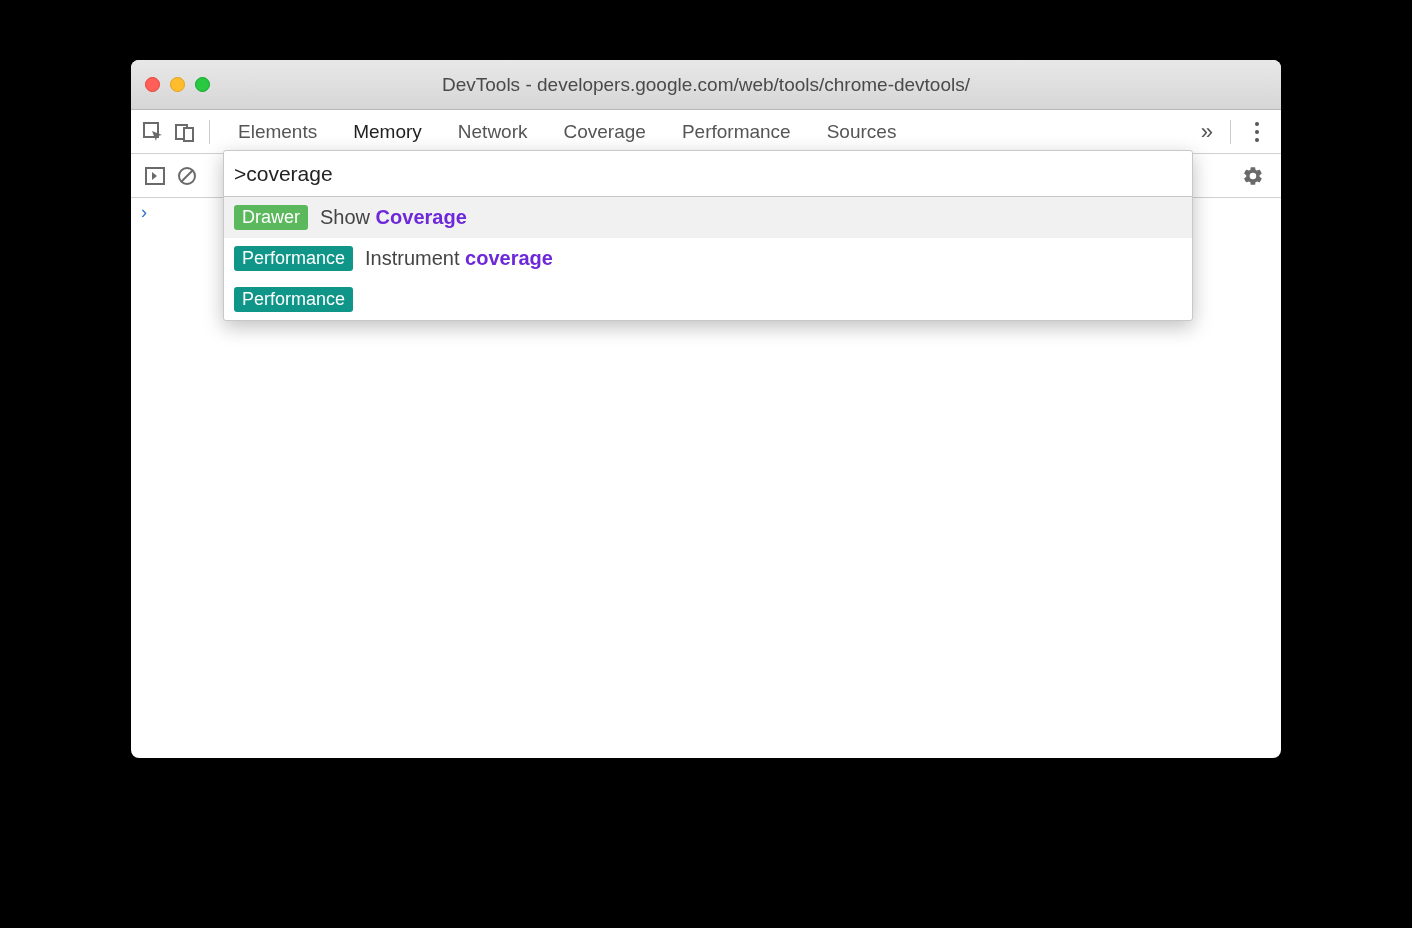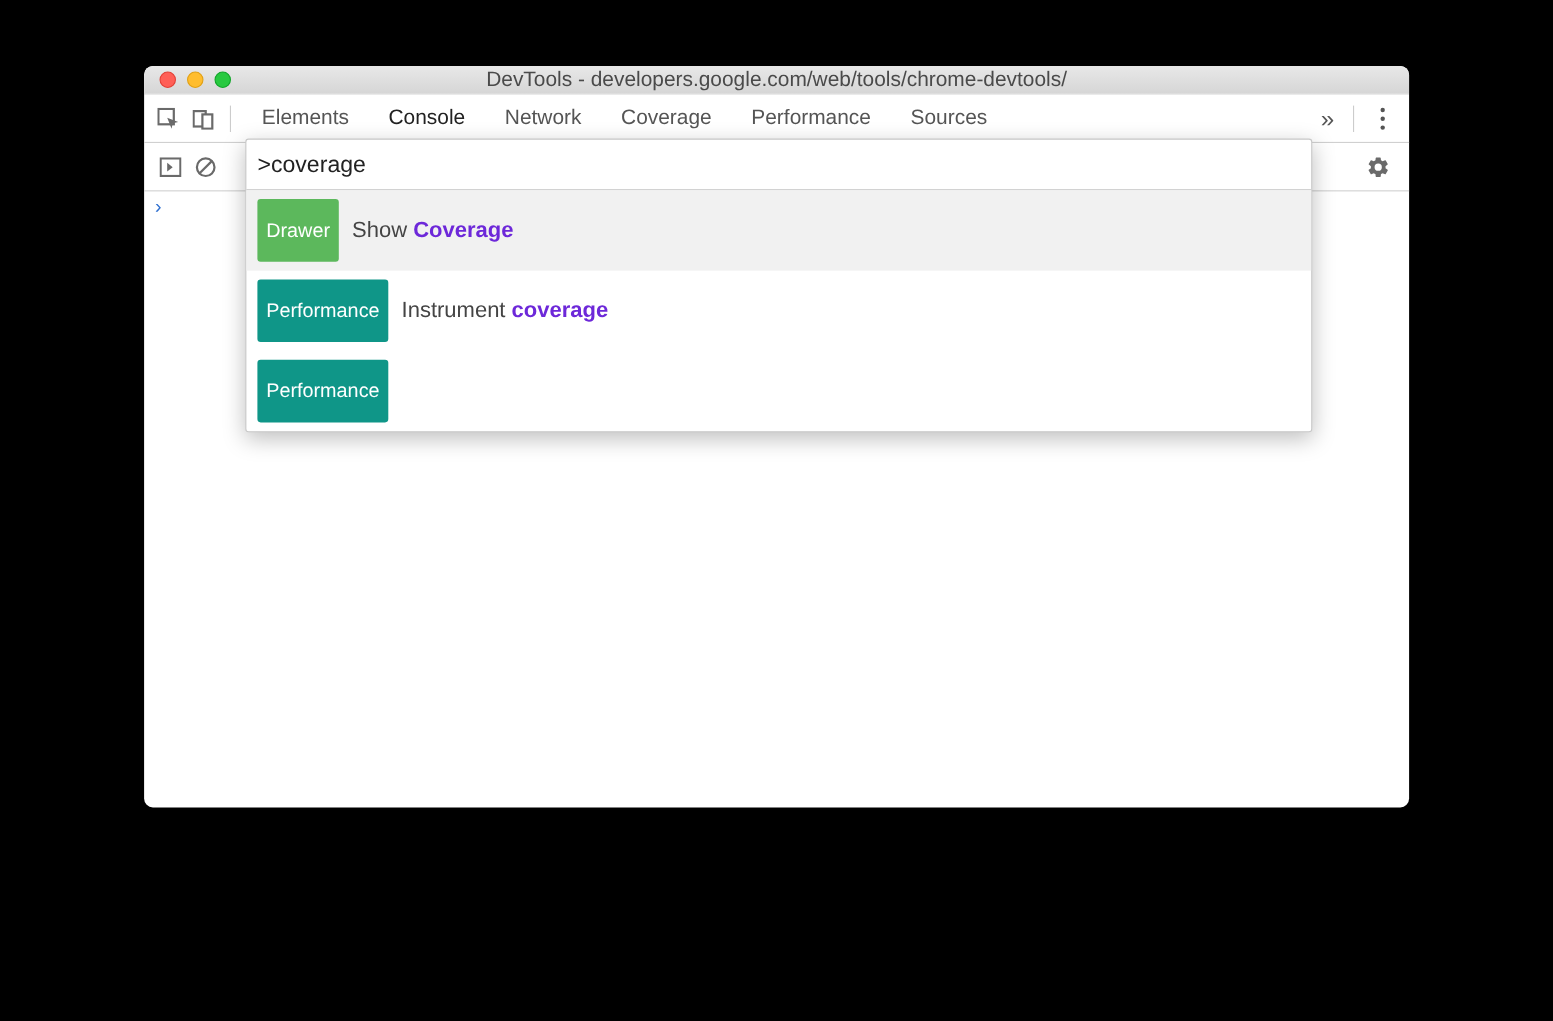--- a/index.html
+++ b/index.html
@@ -15,21 +15,21 @@
   }
   .window {
     width: 1150px;
     background: #fff;
     border-radius: 8px;
     box-shadow: 0 20px 60px rgba(0,0,0,0.5);
     overflow: visible;
     position: relative;
   }
   .titlebar {
-    height: 26px;
+    height: 50px;
     background: linear-gradient(#e8e8e8, #d6d6d6);
     border-top-left-radius: 8px;
     border-top-right-radius: 8px;
     border-bottom: 1px solid #b8b8b8;
     display: flex;
     align-items: center;
     position: relative;
   }
   .traffic {
     display: flex;
@@ -132,21 +132,21 @@
     display:flex; align-items:center;
     padding: 8px 10px;
     gap: 12px;
     font-size: 20px;
     color:#444;
   }
   .result.selected { background:#f1f1f1; }
   .badge {
     color:#fff;
     font-size: 18px;
-    padding: 18px 8px;
+    padding: 2px 8px;
     border-radius: 3px;
   }
   .badge.green { background:#5cb85c; border:none;}
   .badge.teal { background:#0f9688; }
   .result b { font-weight:700; color:#6d28d9; }
   svg { display:block; }
 </style>
 </head>
 <body>
 
@@ -170,21 +170,21 @@
     </div>
     <div class="iconbtn">
       <svg width="20" height="20" viewBox="0 0 20 20">
           <rect x="1" y="3" width="11" height="14" fill="none" stroke="#6a6a6a" stroke-width="2"></rect>
           <rect x="9" y="6" width="9" height="13" fill="#fff" stroke="#6a6a6a" stroke-width="2"></rect>
         </svg>
     </div>
     <div class="divider"></div>
     <div class="tabs" id="tabs">
         <div class="tab">Elements</div>
-        <div class="tab active">Console</div>
+        <div class="tab active">Memory</div>
         <div class="tab">Network</div>
         <div class="tab">Coverage</div>
         <div class="tab">Performance</div>
         <div class="tab">Sources</div>
       </div>
     <div class="more-chevrons">»</div>
     <div class="divider"></div>
     <div class="kebab">
       <span></span>
         <span></span>

